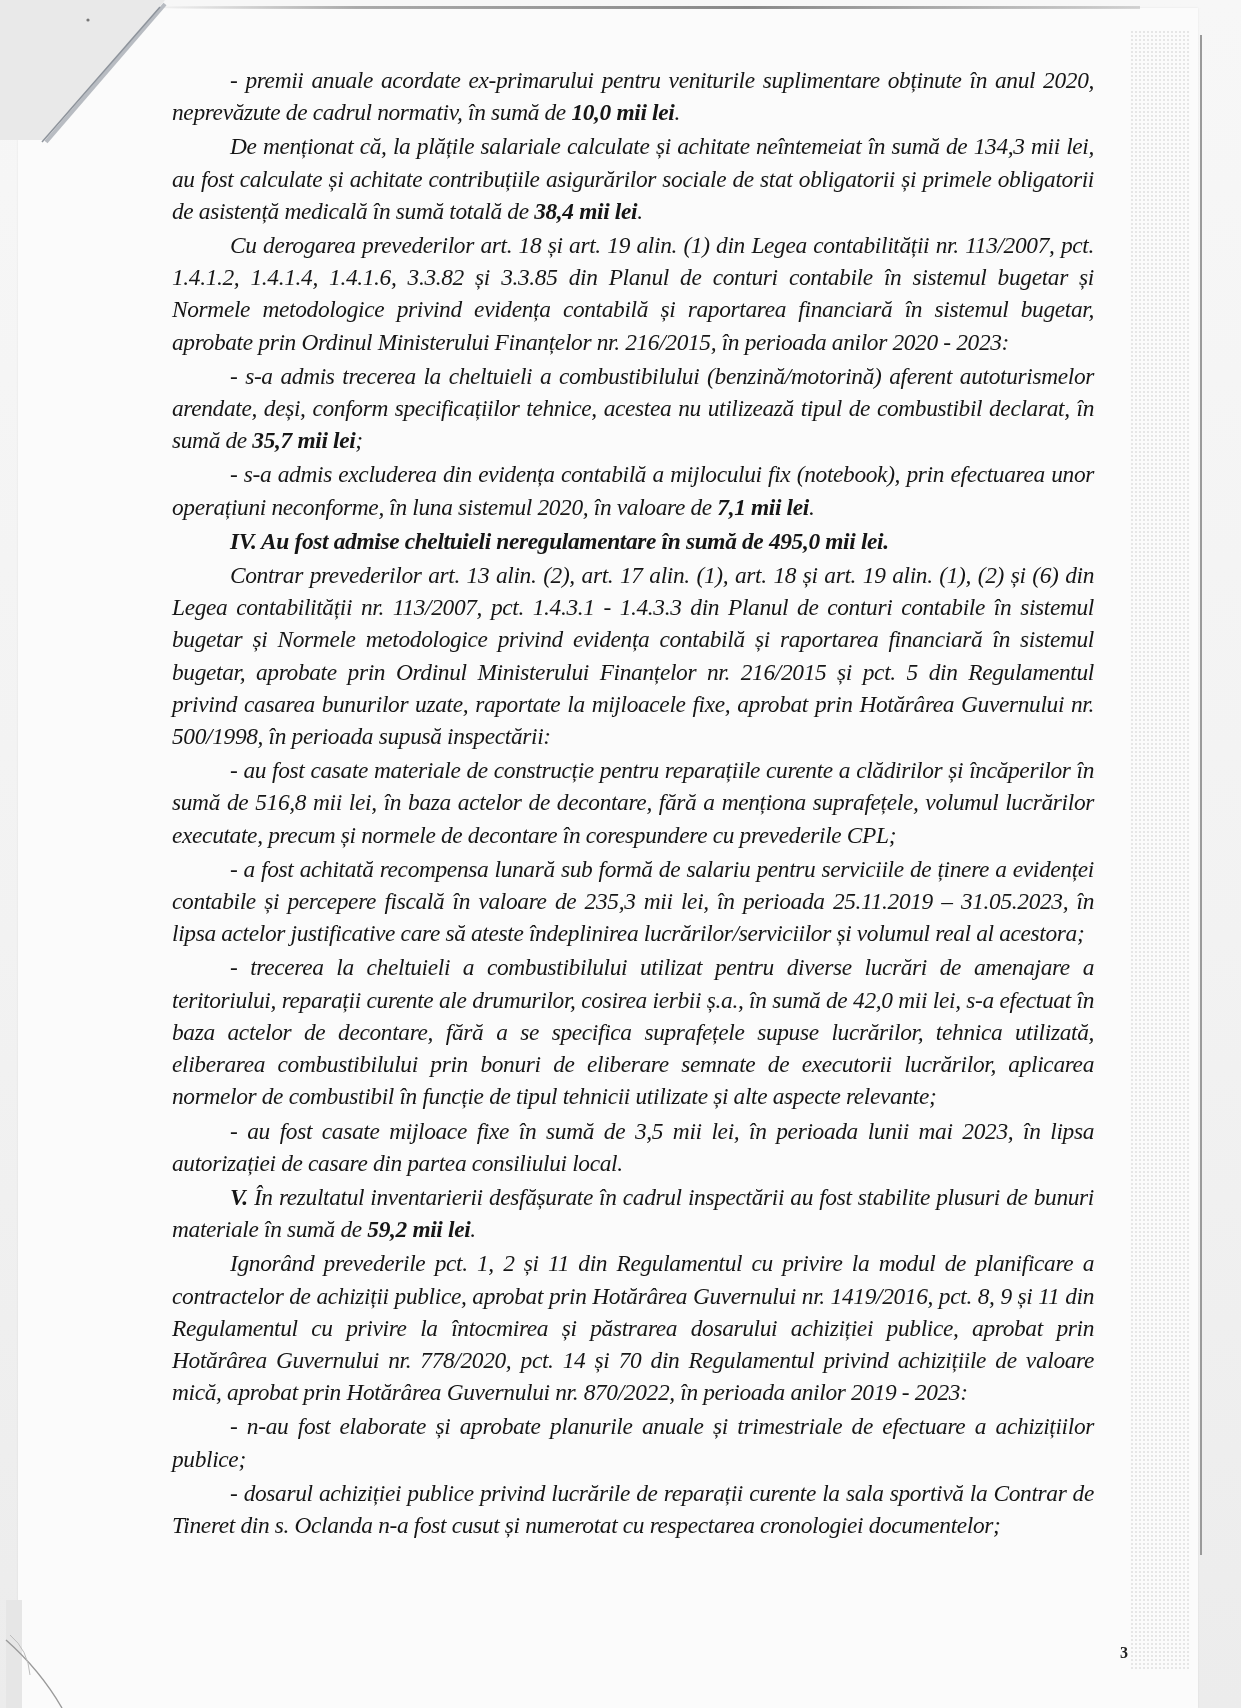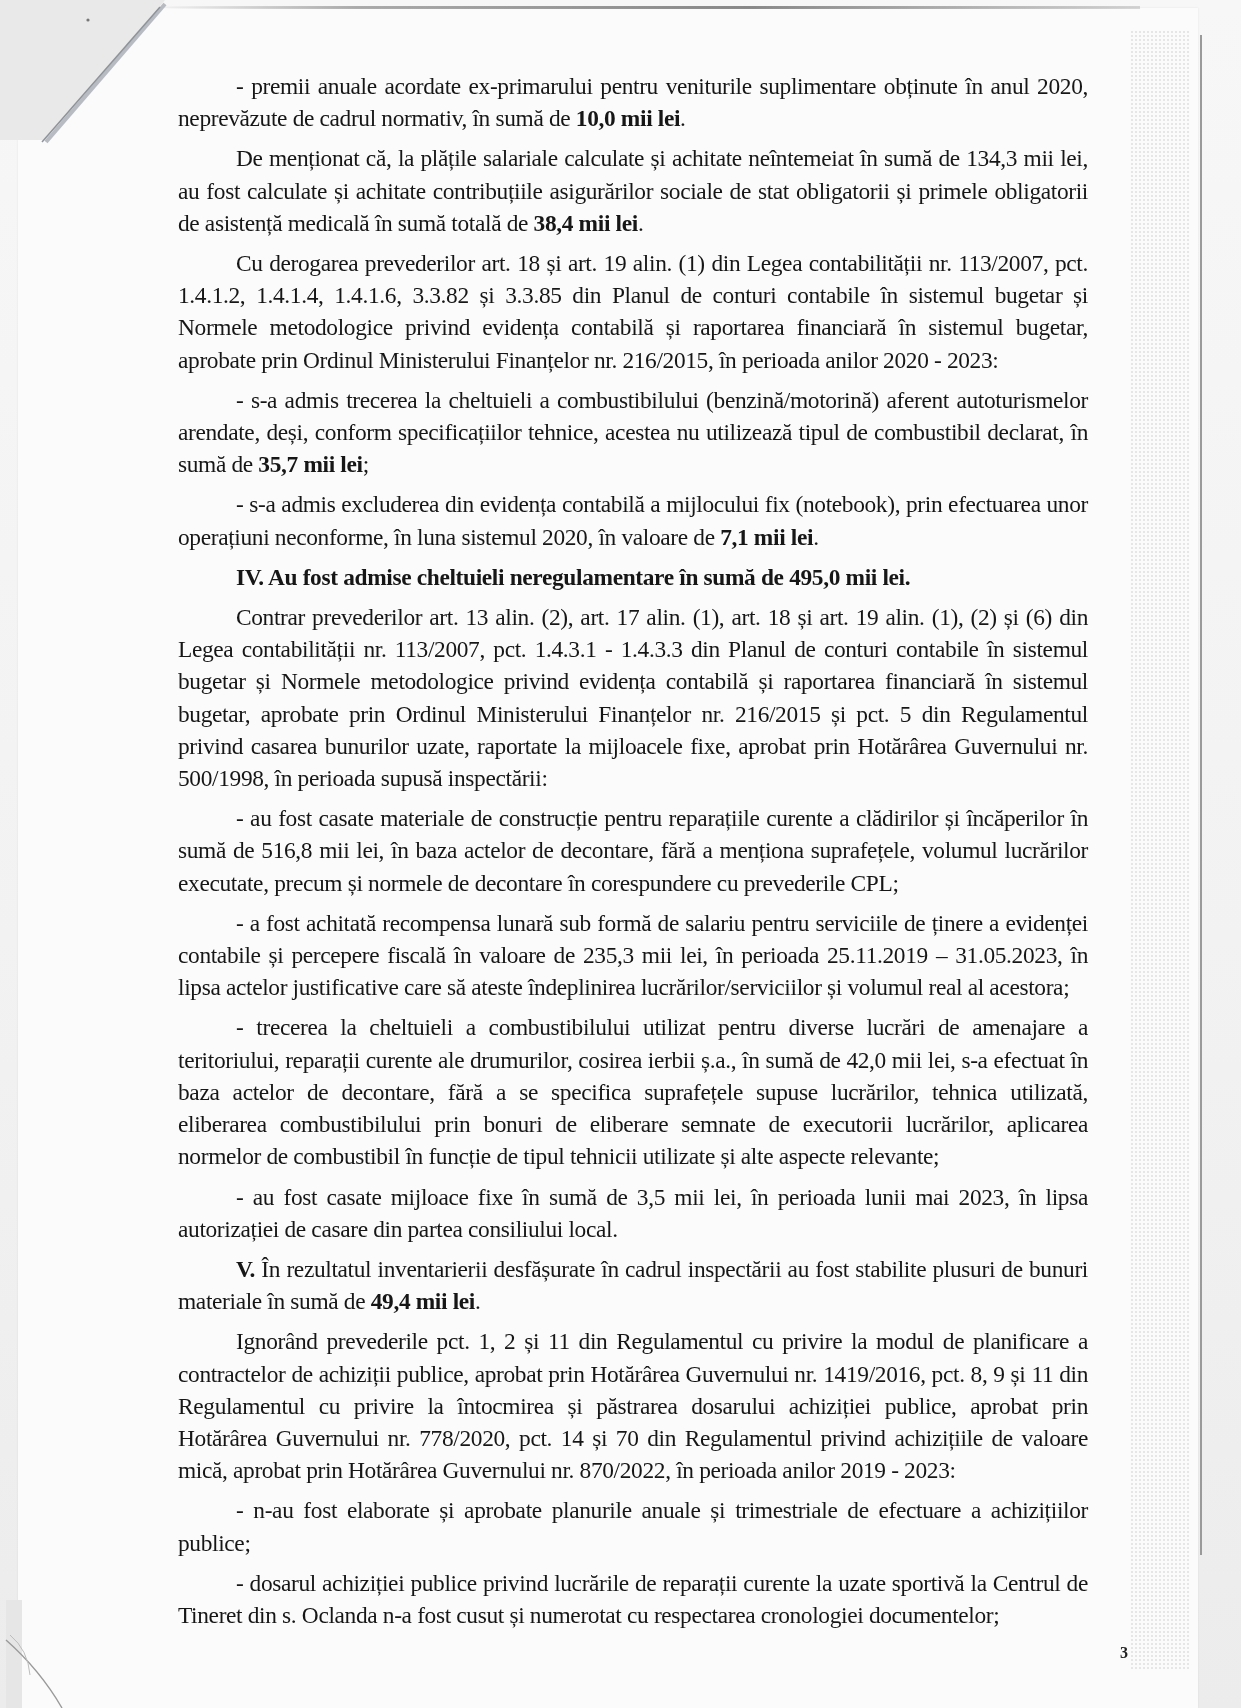--- a/index.html
+++ b/index.html
@@ -72,23 +72,24 @@
       position: absolute;
       left: 170px;
       top: 62px;
       width: 926px;
       color: #161616;
       font-size: 23.4px;
       line-height: 32.2px;
       letter-spacing: -0.35px;
     }
     .text-block p {
-      margin: 8px;
+      margin: 2px;
       text-align: justify;
       text-indent: 58px;
+      font-style: italic;
     }
     .text-block p.h {
       font-weight: bold;
     }
     .b { font-weight: bold; }
     .page-number {
       position: absolute;
       left: 1120px;
       top: 1644px;
       font-size: 16px;
@@ -124,19 +125,19 @@
     <p><span>De menționat că, la plățile salariale calculate și achitate neîntemeiat în sumă de 134,3 mii lei, au fost calculate și achitate contribuțiile asigurărilor sociale de stat obligatorii și primele obligatorii de asistență medicală în sumă totală de </span><span class="b">38,4 mii lei</span><span>.</span></p>
     <p><span>Cu derogarea prevederilor art. 18 și art. 19 alin. (1) din Legea contabilității nr. 113/2007, pct. 1.4.1.2, 1.4.1.4, 1.4.1.6, 3.3.82 și 3.3.85 din Planul de conturi contabile în sistemul bugetar și Normele metodologice privind evidența contabilă și raportarea financiară în sistemul bugetar, aprobate prin Ordinul Ministerului Finanțelor nr. 216/2015, în perioada anilor 2020 - 2023:</span></p>
     <p><span>- s-a admis trecerea la cheltuieli a combustibilului (benzină/motorină) aferent autoturismelor arendate, deși, conform specificațiilor tehnice, acestea nu utilizează tipul de combustibil declarat, în sumă de </span><span class="b">35,7 mii lei</span><span>;</span></p>
     <p><span>- s-a admis excluderea din evidența contabilă a mijlocului fix (notebook), prin efectuarea unor operațiuni neconforme, în luna sistemul 2020, în valoare de </span><span class="b">7,1 mii lei</span><span>.</span></p>
     <p class="h"><span class="b">IV. Au fost admise cheltuieli neregulamentare în sumă de 495,0 mii lei.</span></p>
     <p><span>Contrar prevederilor art. 13 alin. (2), art. 17 alin. (1), art. 18 și art. 19 alin. (1), (2) și (6) din Legea contabilității nr. 113/2007, pct. 1.4.3.1 - 1.4.3.3 din Planul de conturi contabile în sistemul bugetar și Normele metodologice privind evidența contabilă și raportarea financiară în sistemul bugetar, aprobate prin Ordinul Ministerului Finanțelor nr. 216/2015 și pct. 5 din Regulamentul privind casarea bunurilor uzate, raportate la mijloacele fixe, aprobat prin Hotărârea Guvernului nr. 500/1998, în perioada supusă inspectării:</span></p>
     <p><span>- au fost casate materiale de construcție pentru reparațiile curente a clădirilor și încăperilor în sumă de 516,8 mii lei, în baza actelor de decontare, fără a menționa suprafețele, volumul lucrărilor executate, precum și normele de decontare în corespundere cu prevederile CPL;</span></p>
     <p><span>- a fost achitată recompensa lunară sub formă de salariu pentru serviciile de ținere a evidenței contabile și percepere fiscală în valoare de 235,3 mii lei, în perioada 25.11.2019 – 31.05.2023, în lipsa actelor justificative care să ateste îndeplinirea lucrărilor/serviciilor și volumul real al acestora;</span></p>
     <p><span>- trecerea la cheltuieli a combustibilului utilizat pentru diverse lucrări de amenajare a teritoriului, reparații curente ale drumurilor, cosirea ierbii ș.a., în sumă de 42,0 mii lei, s-a efectuat în baza actelor de decontare, fără a se specifica suprafețele supuse lucrărilor, tehnica utilizată, eliberarea combustibilului prin bonuri de eliberare semnate de executorii lucrărilor, aplicarea normelor de combustibil în funcție de tipul tehnicii utilizate și alte aspecte relevante;</span></p>
     <p><span>- au fost casate mijloace fixe în sumă de 3,5 mii lei, în perioada lunii mai 2023, în lipsa autorizației de casare din partea consiliului local.</span></p>
-    <p><span class="b">V.</span><span> În rezultatul inventarierii desfășurate în cadrul inspectării au fost stabilite plusuri de bunuri materiale în sumă de </span><span class="b">49,4 mii lei</span><span>.</span></p>
+    <p><span class="b">V.</span><span> În rezultatul inventarierii desfășurate în cadrul inspectării au fost stabilite plusuri de bunuri materiale în sumă de </span><span class="b">59,2 mii lei</span><span>.</span></p>
     <p><span>Ignorând prevederile pct. 1, 2 și 11 din Regulamentul cu privire la modul de planificare a contractelor de achiziții publice, aprobat prin Hotărârea Guvernului nr. 1419/2016, pct. 8, 9 și 11 din Regulamentul cu privire la întocmirea și păstrarea dosarului achiziției publice, aprobat prin Hotărârea Guvernului nr. 778/2020, pct. 14 și 70 din Regulamentul privind achizițiile de valoare mică, aprobat prin Hotărârea Guvernului nr. 870/2022, în perioada anilor 2019 - 2023:</span></p>
     <p><span>- n-au fost elaborate și aprobate planurile anuale și trimestriale de efectuare a achizițiilor publice;</span></p>
-    <p><span>- dosarul achiziției publice privind lucrările de reparații curente la uzate sportivă la Centrul de Tineret din s. Oclanda n-a fost cusut și numerotat cu respectarea cronologiei documentelor;</span></p>
+    <p><span>- dosarul achiziției publice privind lucrările de reparații curente la sala sportivă la Contrar de Tineret din s. Oclanda n-a fost cusut și numerotat cu respectarea cronologiei documentelor;</span></p>
   </div>
 
 <div class="page-number">3</div>
 
 </body></html>

